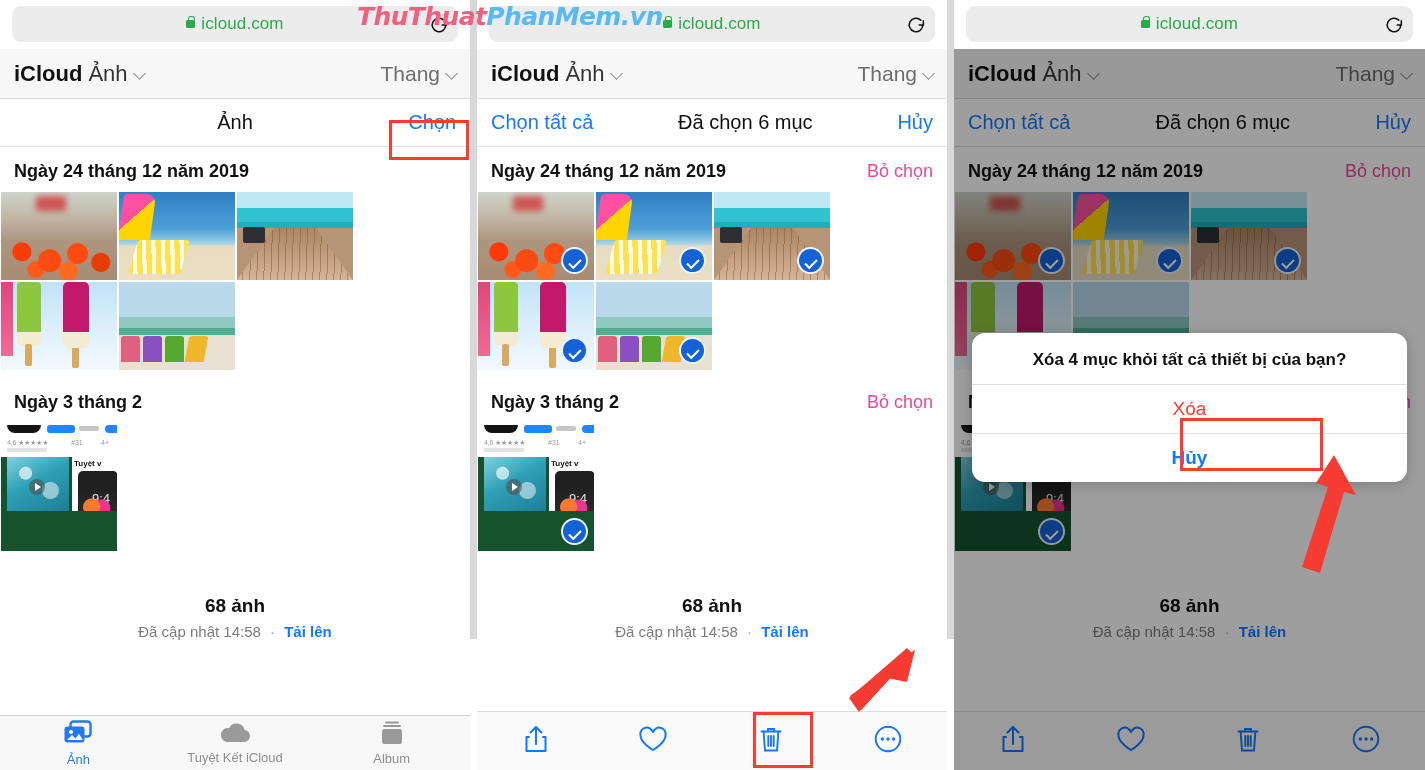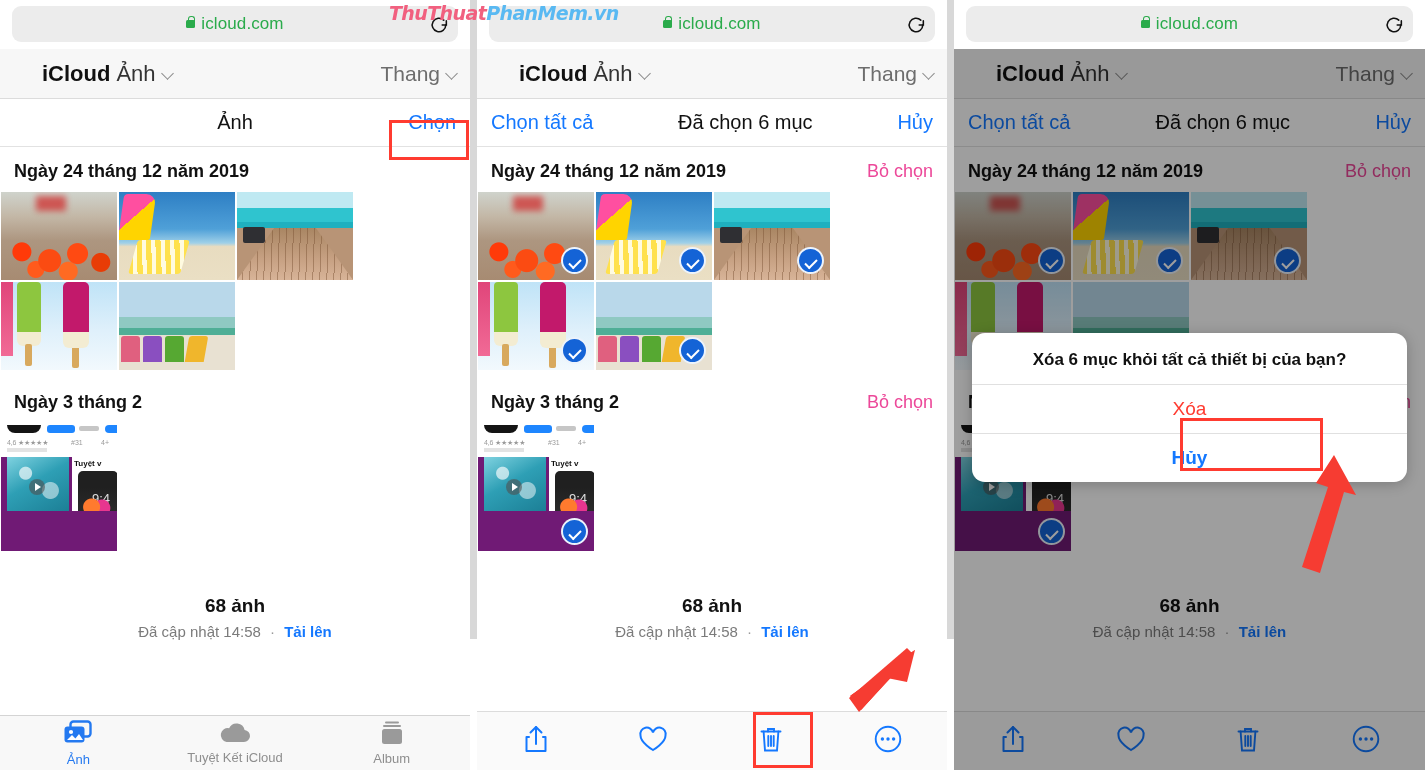--- a/index.html
+++ b/index.html
@@ -43,21 +43,21 @@
     width:22px;height:22px;color:#111;
   }
   .reload-btn svg{display:block;}
 
   
   .app-header{
     height:50px;background:#f7f7f7;border-bottom:1px solid #dcdcdc;
     display:flex;align-items:center;justify-content:space-between;
     padding:0 14px;box-sizing:border-box;
   }
-  .brand{font-size:22px;color:#111;display:flex;align-items:baseline;margin-left:28px;}
+  .brand{font-size:22px;color:#111;display:flex;align-items:baseline;}
   .brand b{font-weight:700;}
   .brand .brand-second{font-weight:400;color:#333;margin-left:6px;}
   .chev{
     display:inline-block;width:8px;height:8px;margin-left:7px;
     border-right:1.6px solid #8a8a8a;border-bottom:1.6px solid #8a8a8a;
     transform:translateY(-3px) rotate(45deg);
   }
   .scale-sel{font-size:21px;color:#6d6d6d;display:flex;align-items:baseline;}
 
   
@@ -169,21 +169,21 @@
   .ph-beachchairs{
     width:100%;height:100%;position:relative;
     background:linear-gradient(180deg,#b9d8ea 0 40%,#8fc9c2 40% 52%,#4fae96 52% 60%,#e8e1d2 60% 100%);
   }
   .bc{position:absolute;bottom:8px;width:19px;height:26px;border-radius:3px 3px 0 0;}
   .bc.p1{left:2px;background:#e0607f;}
   .bc.p2{left:24px;background:#8a4fc0;}
   .bc.p3{left:46px;background:#56a832;}
   .bc.p4{left:68px;background:#f0b62c;transform:skewX(-10deg);}
   .ph-appstore{
-    width:100%;height:100%;position:relative;background:#701a75;overflow:hidden;
+    width:100%;height:100%;position:relative;background:#14532d;overflow:hidden;
   }
   .as-top{position:absolute;left:0;top:0;right:0;height:34px;background:#fff;}
   .as-logo{position:absolute;left:6px;top:2px;width:34px;height:8px;background:#141414;border-radius:0 0 14px 14px;}
   .as-badge{position:absolute;left:46px;top:2px;width:28px;height:8px;background:#1e86ff;border-radius:3px;}
   .as-badge2{position:absolute;left:78px;top:3px;width:20px;height:5px;background:#c6c6c6;border-radius:2px;}
   .as-pill{position:absolute;left:104px;top:2px;width:16px;height:8px;background:#1e86ff;border-radius:5px;}
   .as-rate{position:absolute;left:6px;top:16px;font-size:7px;color:#9a9a9a;letter-spacing:-.2px;}
   .as-rate2{position:absolute;left:70px;top:16px;font-size:7px;color:#9a9a9a;}
   .as-rate3{position:absolute;left:100px;top:16px;font-size:7px;color:#9a9a9a;}
   .as-sub{position:absolute;left:6px;top:25px;width:40px;height:4px;background:#e3e3e3;}
@@ -268,22 +268,22 @@
   
   .hl{
     position:absolute;border:3px solid #ff3b30;box-sizing:border-box;z-index:60;
     pointer-events:none;
   }
   .arrow{position:absolute;z-index:61;pointer-events:none;}
 
   
   .watermark{
     position:absolute;z-index:80;left:357px;top:2px;
-    font-size:19px;font-weight:800;font-style:italic;letter-spacing:-.6px;
-    font-family:"DejaVu Sans",sans-serif;white-space:nowrap;margin-left:32px;
+    font-size:25px;font-weight:800;font-style:italic;letter-spacing:-.6px;
+    font-family:"DejaVu Sans",sans-serif;white-space:nowrap;
   }
   .wm-a{color:#f1607f;}
   .wm-b{color:#59b9f2;}
 
   .sep{position:absolute;top:0;bottom:0;width:7px;background:#d8d8d8;z-index:30;}
 </style>
 </head>
 <body>
 
 <div class="stage">
@@ -734,21 +734,21 @@
                 <circle cx="19.6" cy="14" r="1.7" fill="#1478ff"></circle>
             </svg>
           </span>
         </div>
       </div>
 
       <div class="dim"></div>
 
       <div class="alert">
         <div class="alert-body">
-          <div class="alert-title">Xóa 6 mục khỏi tất cả thiết bị của bạn?</div>
+          <div class="alert-title">Xóa 4 mục khỏi tất cả thiết bị của bạn?</div>
         </div>
         <div class="alert-btn destructive">Xóa</div>
         <div class="alert-btn cancel">Hủy</div>
       </div>
 
       <div class="hl" style="left:226px;top:418px;width:143px;height:53px;z-index:60;"></div>
 
       <svg class="arrow" style="left:330px;top:455px;width:120px;height:130px;" viewBox="0 0 120 130">
         <path d="M50 0 L72 40 L60 37 L36 118 L18 112 L44 32 L32 28 Z" fill="#f63c32"></path>
       </svg>

